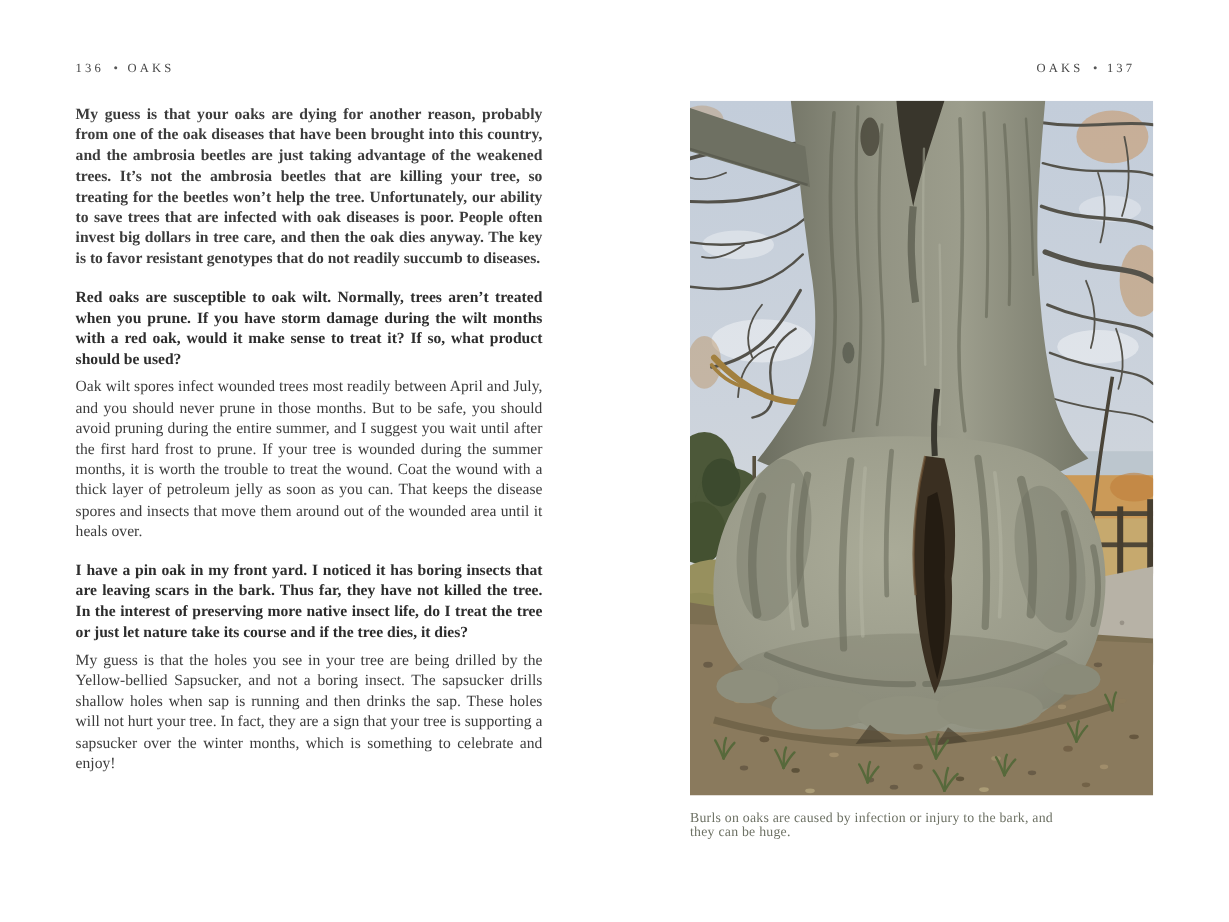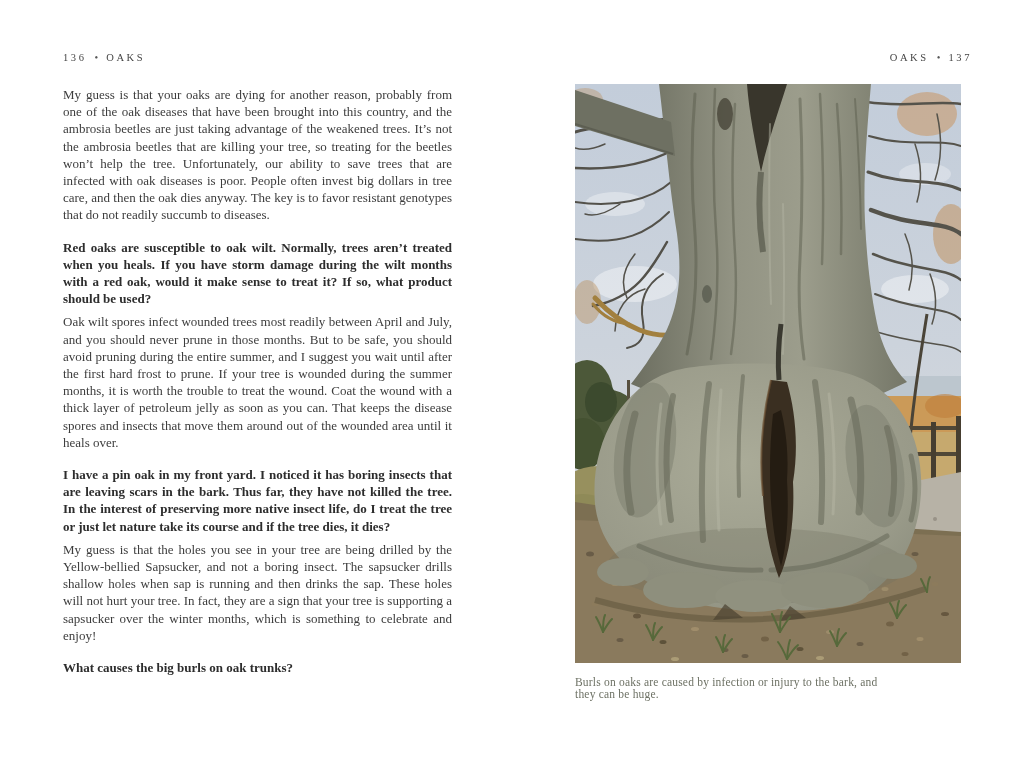--- a/index.html
+++ b/index.html
@@ -7,55 +7,54 @@
     width:1024px;height:768px;position:relative;overflow:hidden;
     background:#ffffff;
     font-family:"Liberation Serif", serif;
   }
   .running-head{
     position:absolute;top:52px;font-size:10.5px;color:#454545;
     letter-spacing:2.6px;white-space:nowrap;
   }
   .running-head .sep{margin:0 8px;color:#555;letter-spacing:0;}
   .head-left{left:63px;}
-  .head-right{right:52px;text-align:center;}
+  .head-right{right:78px;text-align:center;}
   .text-column{
     position:absolute;left:63px;top:86px;width:389px;
   }
   .text-column p{
     margin:0;text-align:justify;
     font-size:13px;line-height:17.2px;color:#3c3c3c;
   }
   .text-column p.question{
     font-weight:bold;color:#2d2d2d;margin-top:15px;
   }
   .text-column p.answer{margin-top:6px;}
-  .text-column p.first{margin-top:0;}
+  .text-column p.first{margin-top:0;font-weight:bold;}
   .photo-figure{
     position:absolute;left:575px;top:84px;width:312px;margin:0;
   }
   .photo-figure svg{display:block;}
   .photo-caption{
     margin-top:13px;font-size:11.5px;color:#6d7164;letter-spacing:0.2px;
   }
 </style>
 </head>
 <body>
 
 <div class="running-head head-left">
   <span>136</span><span class="sep">•</span><span>OAKS</span>
 </div>
 
 <div class="text-column">
   <p class="answer first">My guess is that your oaks are dying for another reason, probably from one of the oak diseases that have been brought into this country, and the ambrosia beetles are just taking advantage of the weakened trees. It’s not the ambrosia beetles that are killing your tree, so treating for the beetles won’t help the tree. Unfortunately, our ability to save trees that are infected with oak diseases is poor. People often invest big dollars in tree care, and then the oak dies anyway. The key is to favor resistant genotypes that do not readily succumb to diseases.</p>
-  <p class="question">Red oaks are susceptible to oak wilt. Normally, trees aren’t treated when you heals. If you have storm damage during the wilt months with a red oak, would it make sense to treat it? If so, what product should be used?</p>
+  <p class="question">Red oaks are susceptible to oak wilt. Normally, trees aren’t treated when you prune. If you have storm damage during the wilt months with a red oak, would it make sense to treat it? If so, what product should be used?</p>
   <p class="answer">Oak wilt spores infect wounded trees most readily between April and July, and you should never prune in those months. But to be safe, you should avoid pruning during the entire summer, and I suggest you wait until after the first hard frost to prune. If your tree is wounded during the summer months, it is worth the trouble to treat the wound. Coat the wound with a thick layer of petroleum jelly as soon as you can. That keeps the disease spores and insects that move them around out of the wounded area until it heals over.</p>
   <p class="question">I have a pin oak in my front yard. I noticed it has boring insects that are leaving scars in the bark. Thus far, they have not killed the tree. In the interest of preserving more native insect life, do I treat the tree or just let nature take its course and if the tree dies, it dies?</p>
   <p class="answer">My guess is that the holes you see in your tree are being drilled by the Yellow-bellied Sapsucker, and not a boring insect. The sapsucker drills shallow holes when sap is running and then drinks the sap. These holes will not hurt your tree. In fact, they are a sign that your tree is supporting a sapsucker over the winter months, which is something to celebrate and enjoy!</p>
-  <p class="question">What causes the big burls on oak trunks?</p>
 </div>
 
 <div class="running-head head-right">
   <span>OAKS</span><span class="sep">•</span><span>137</span>
 </div>
 
 <figure class="photo-figure">
   <svg width="386" height="579" viewBox="0 0 386 579" aria-hidden="true">
     <defs>
       <linearGradient id="sky" x1="0" y1="0" x2="0" y2="1">

